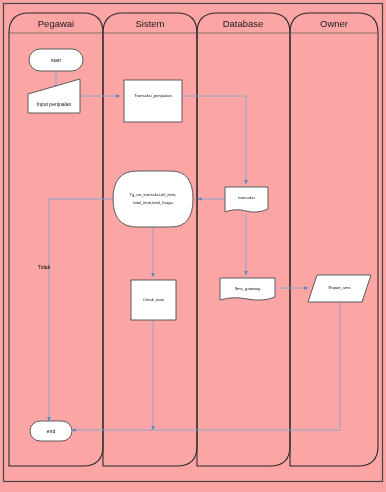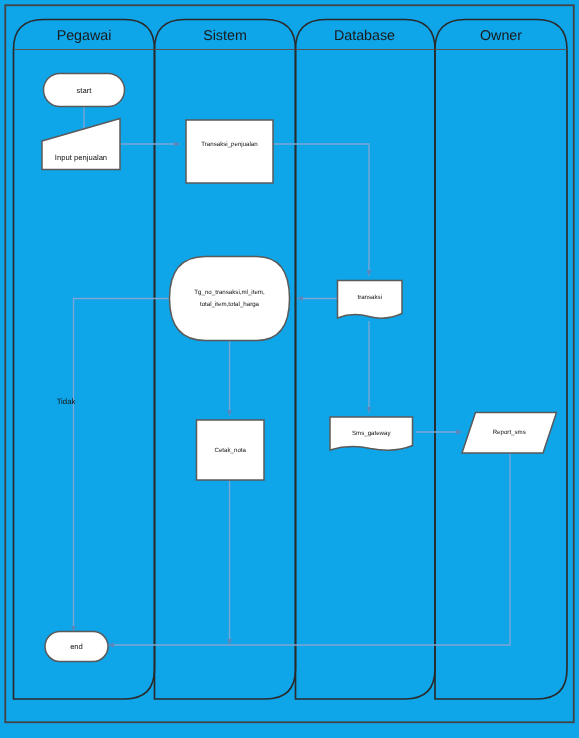--- a/index.html
+++ b/index.html
@@ -7,21 +7,21 @@
     padding: 0;
     background: #ffffff;
   }
   body {
     font-family: "Liberation Sans", sans-serif;
   }
   #canvas {
     position: relative;
     width: 386px;
     height: 492px;
-    background: #0ea5e9;
+    background: #fca5a5;
     overflow: hidden;
   }
   #diagram-svg {
     display: block;
     width: 386px;
     height: 492px;
   }
   .lane-border {
     fill: none;
     stroke: #2a2a2a;

